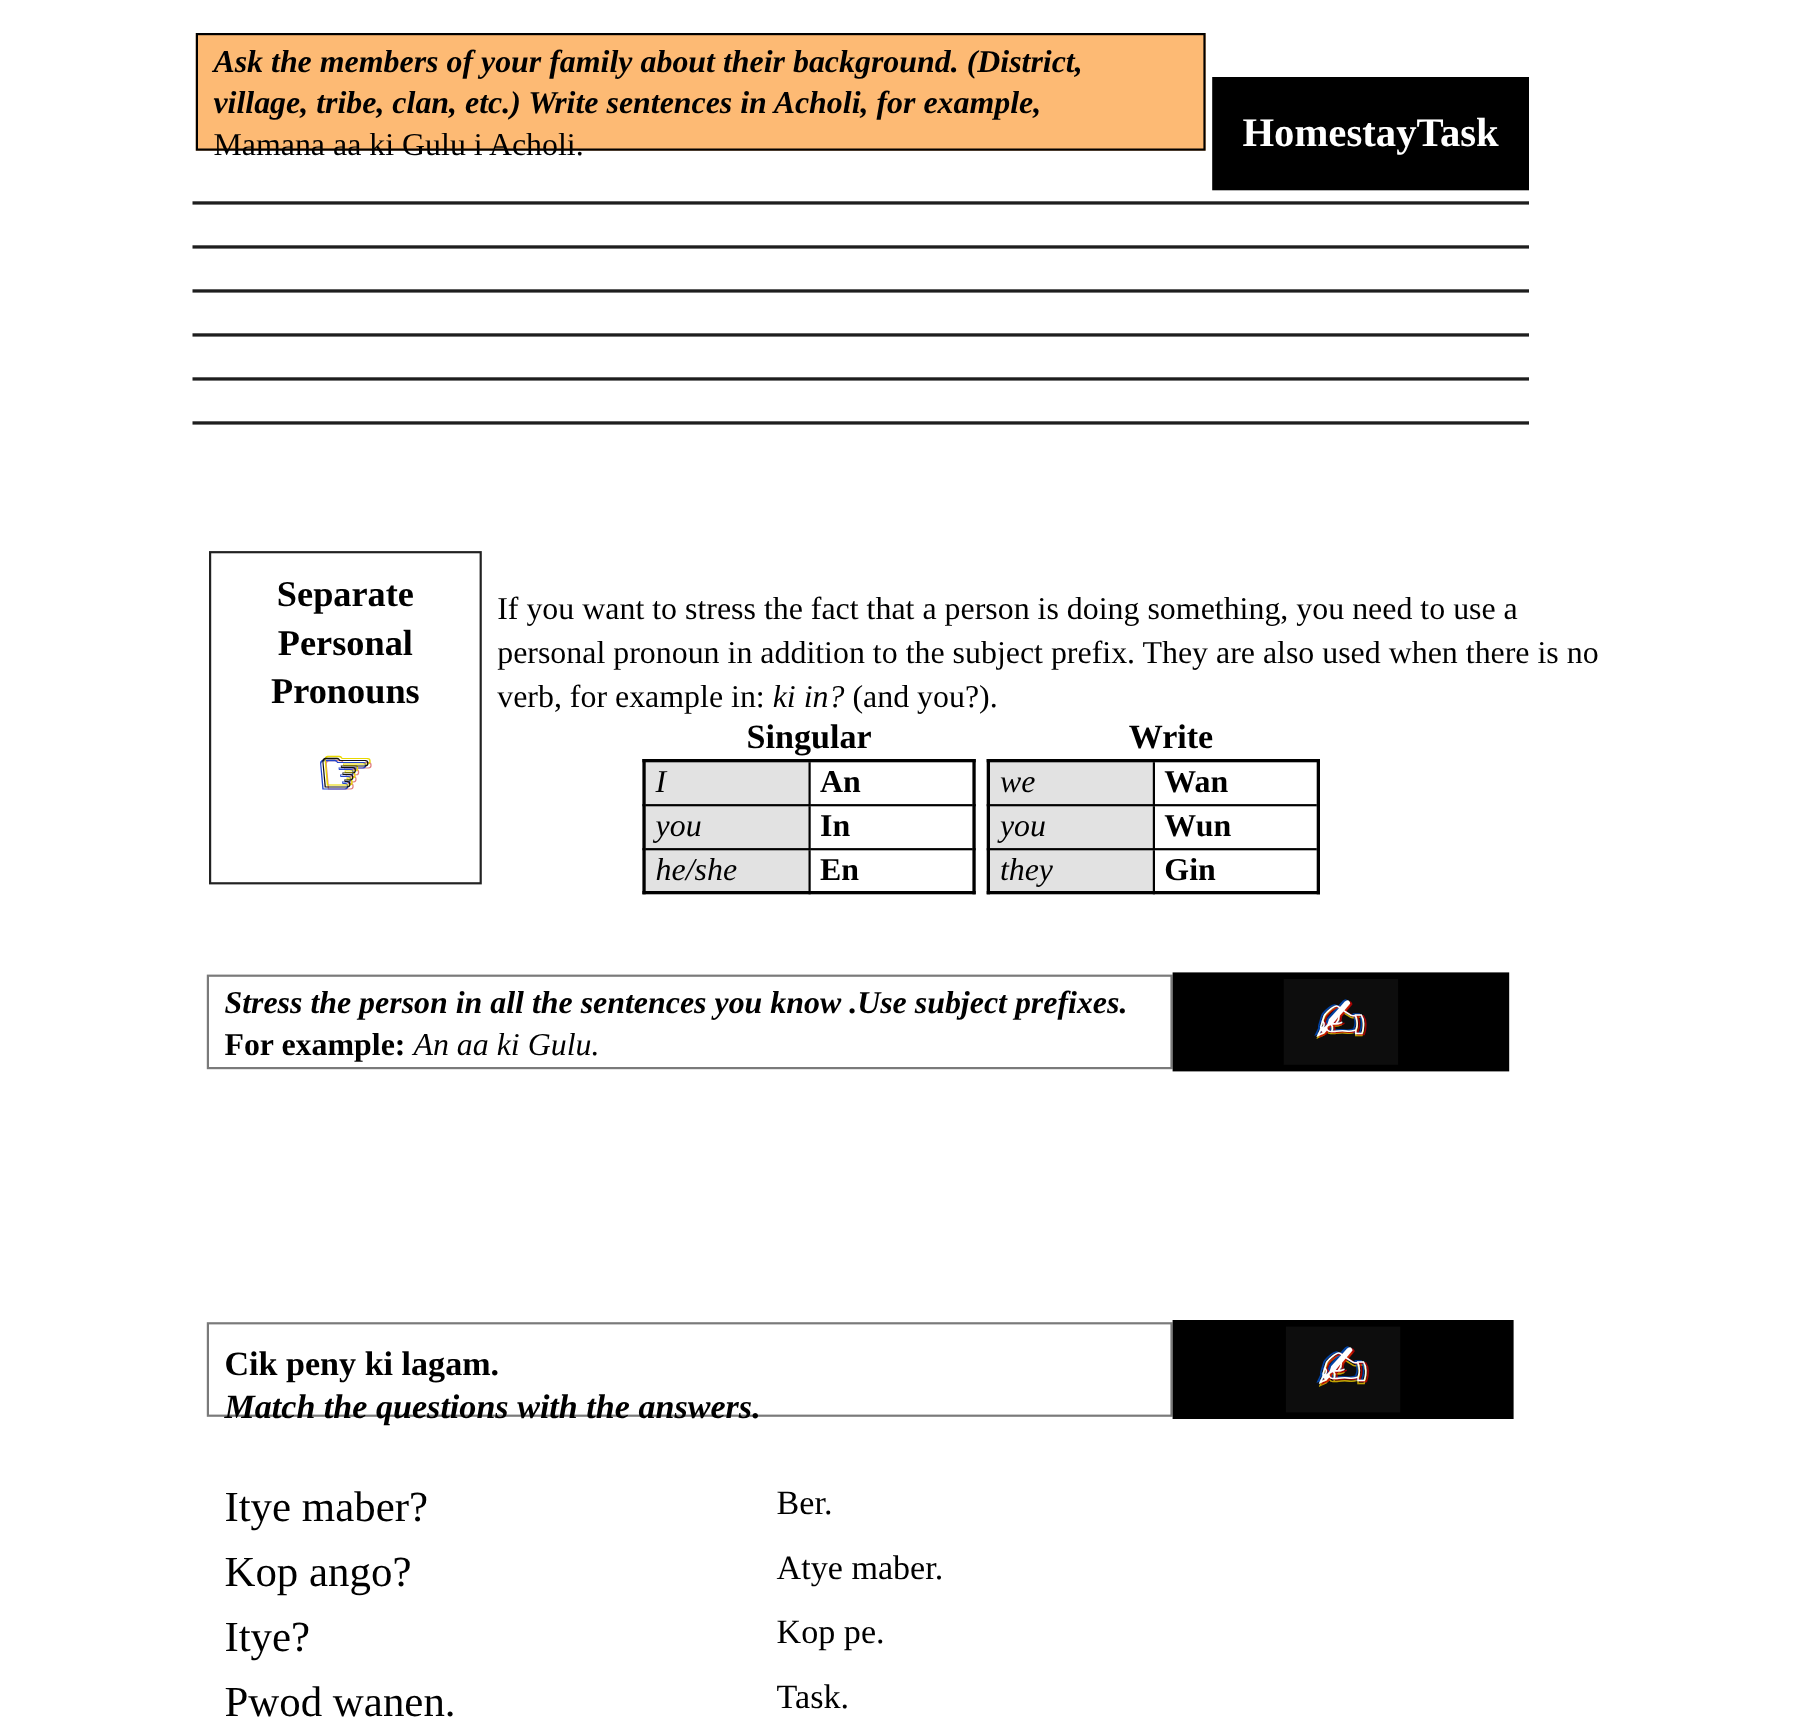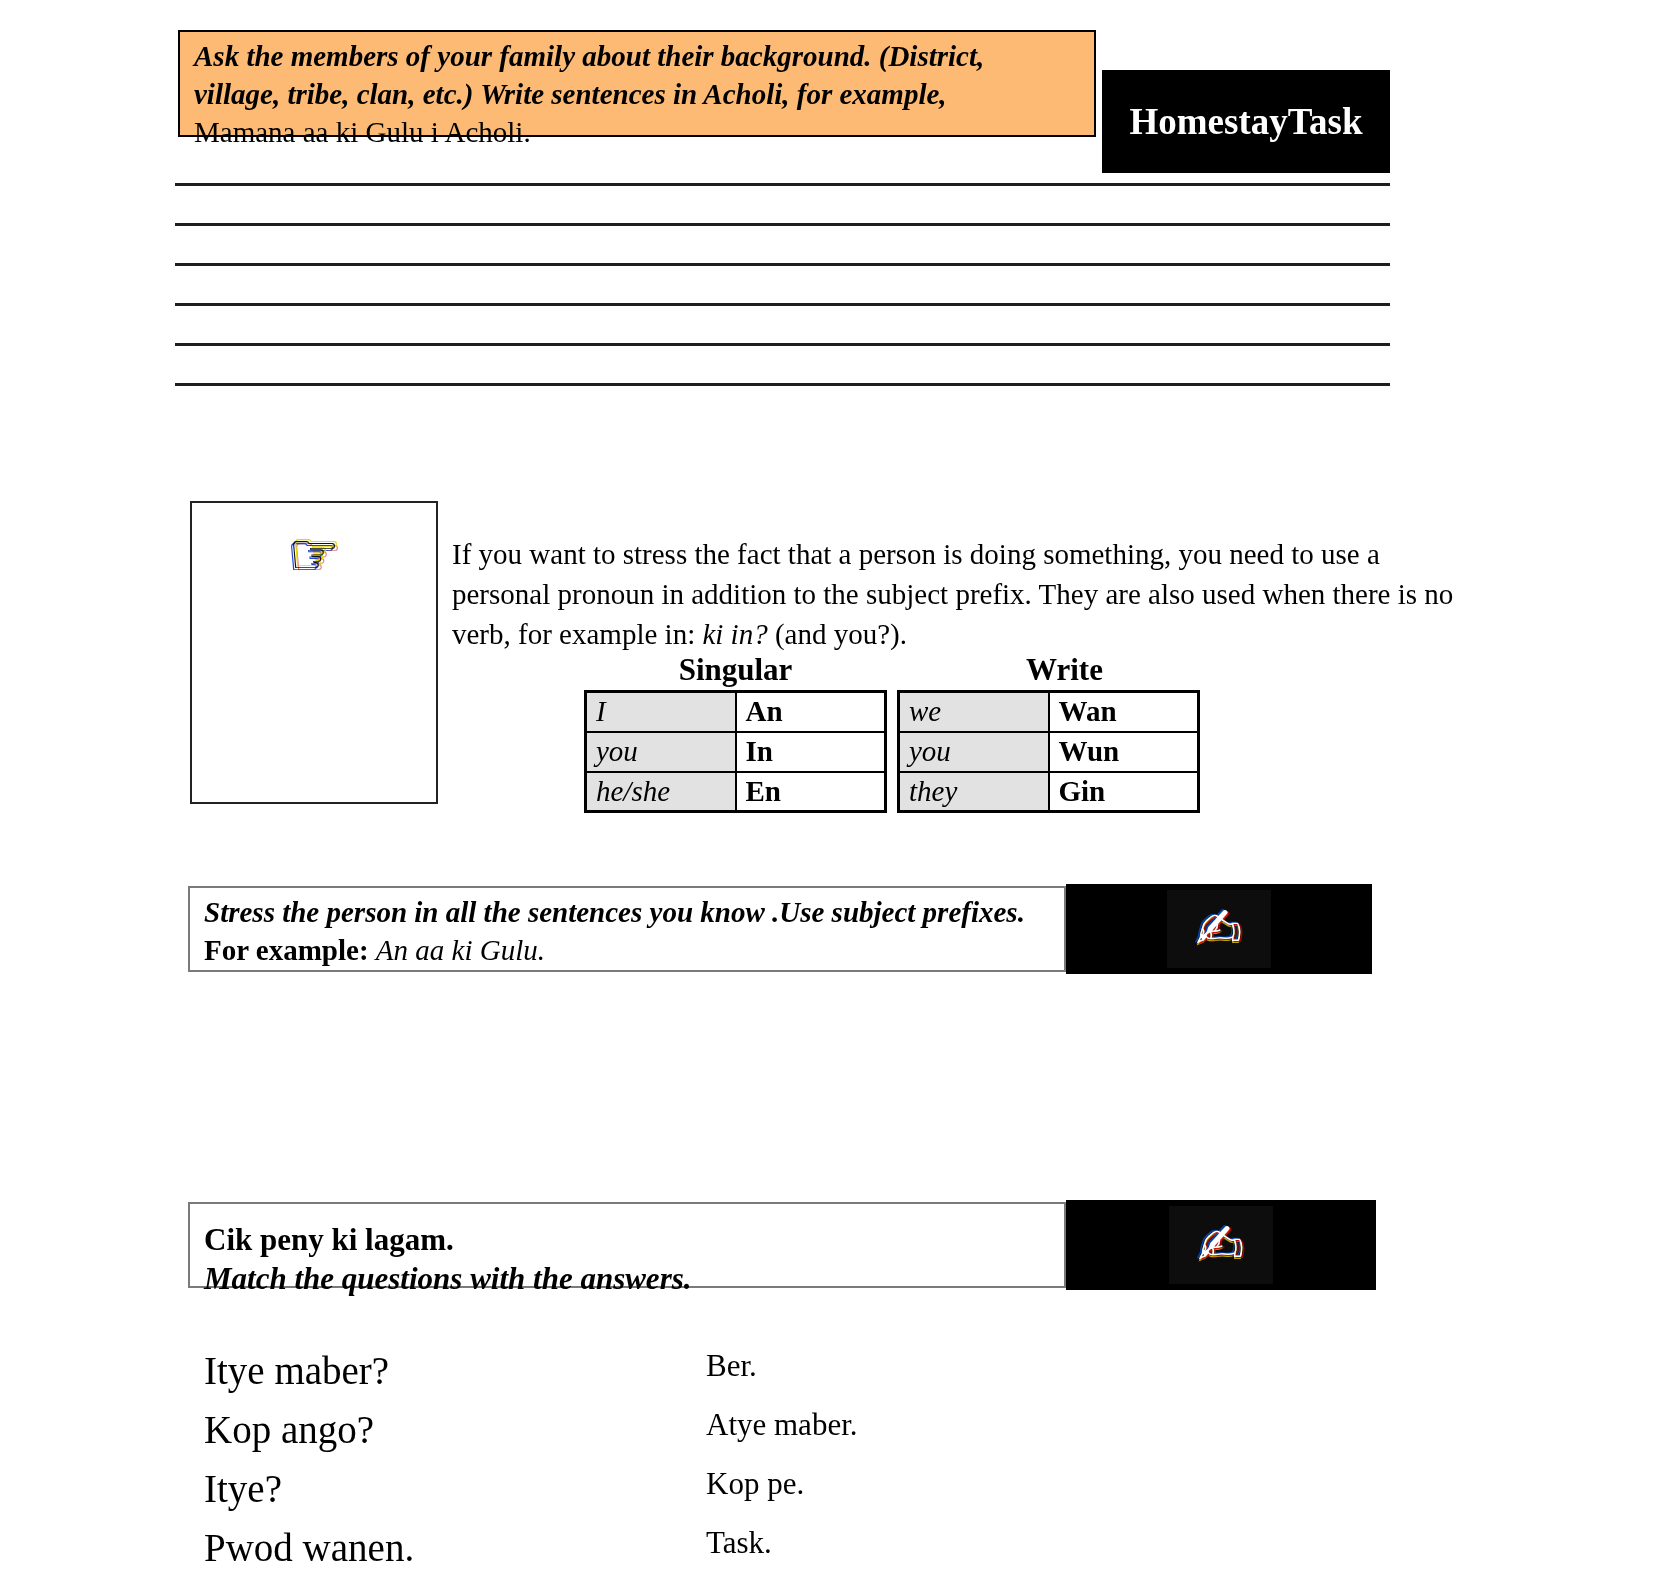--- a/index.html
+++ b/index.html
@@ -133,20 +133,25 @@
 </div>
 
 <div class="abs writing-line" style="top:183px"></div>
 <div class="abs writing-line" style="top:223px"></div>
 <div class="abs writing-line" style="top:263px"></div>
 <div class="abs writing-line" style="top:303px"></div>
 <div class="abs writing-line" style="top:343px"></div>
 <div class="abs writing-line" style="top:383px"></div>
 
 <div class="abs pronouns-box">
+  <div class="pronouns-title">
+    <div>Separate</div>
+    <div>Personal</div>
+    <div>Pronouns</div>
+  </div>
   <div class="manicule">☞</div>
 </div>
 
 <div class="abs intro-par">
   <span>If you want to stress the fact that a person is doing something, you need to use a personal pronoun in addition to the subject prefix. They are also used when there is no verb, for example in:</span>
   <span class="it">ki in?</span>
   <span>(and you?).</span>
 </div>
 
 <div class="abs tables-wrap">

